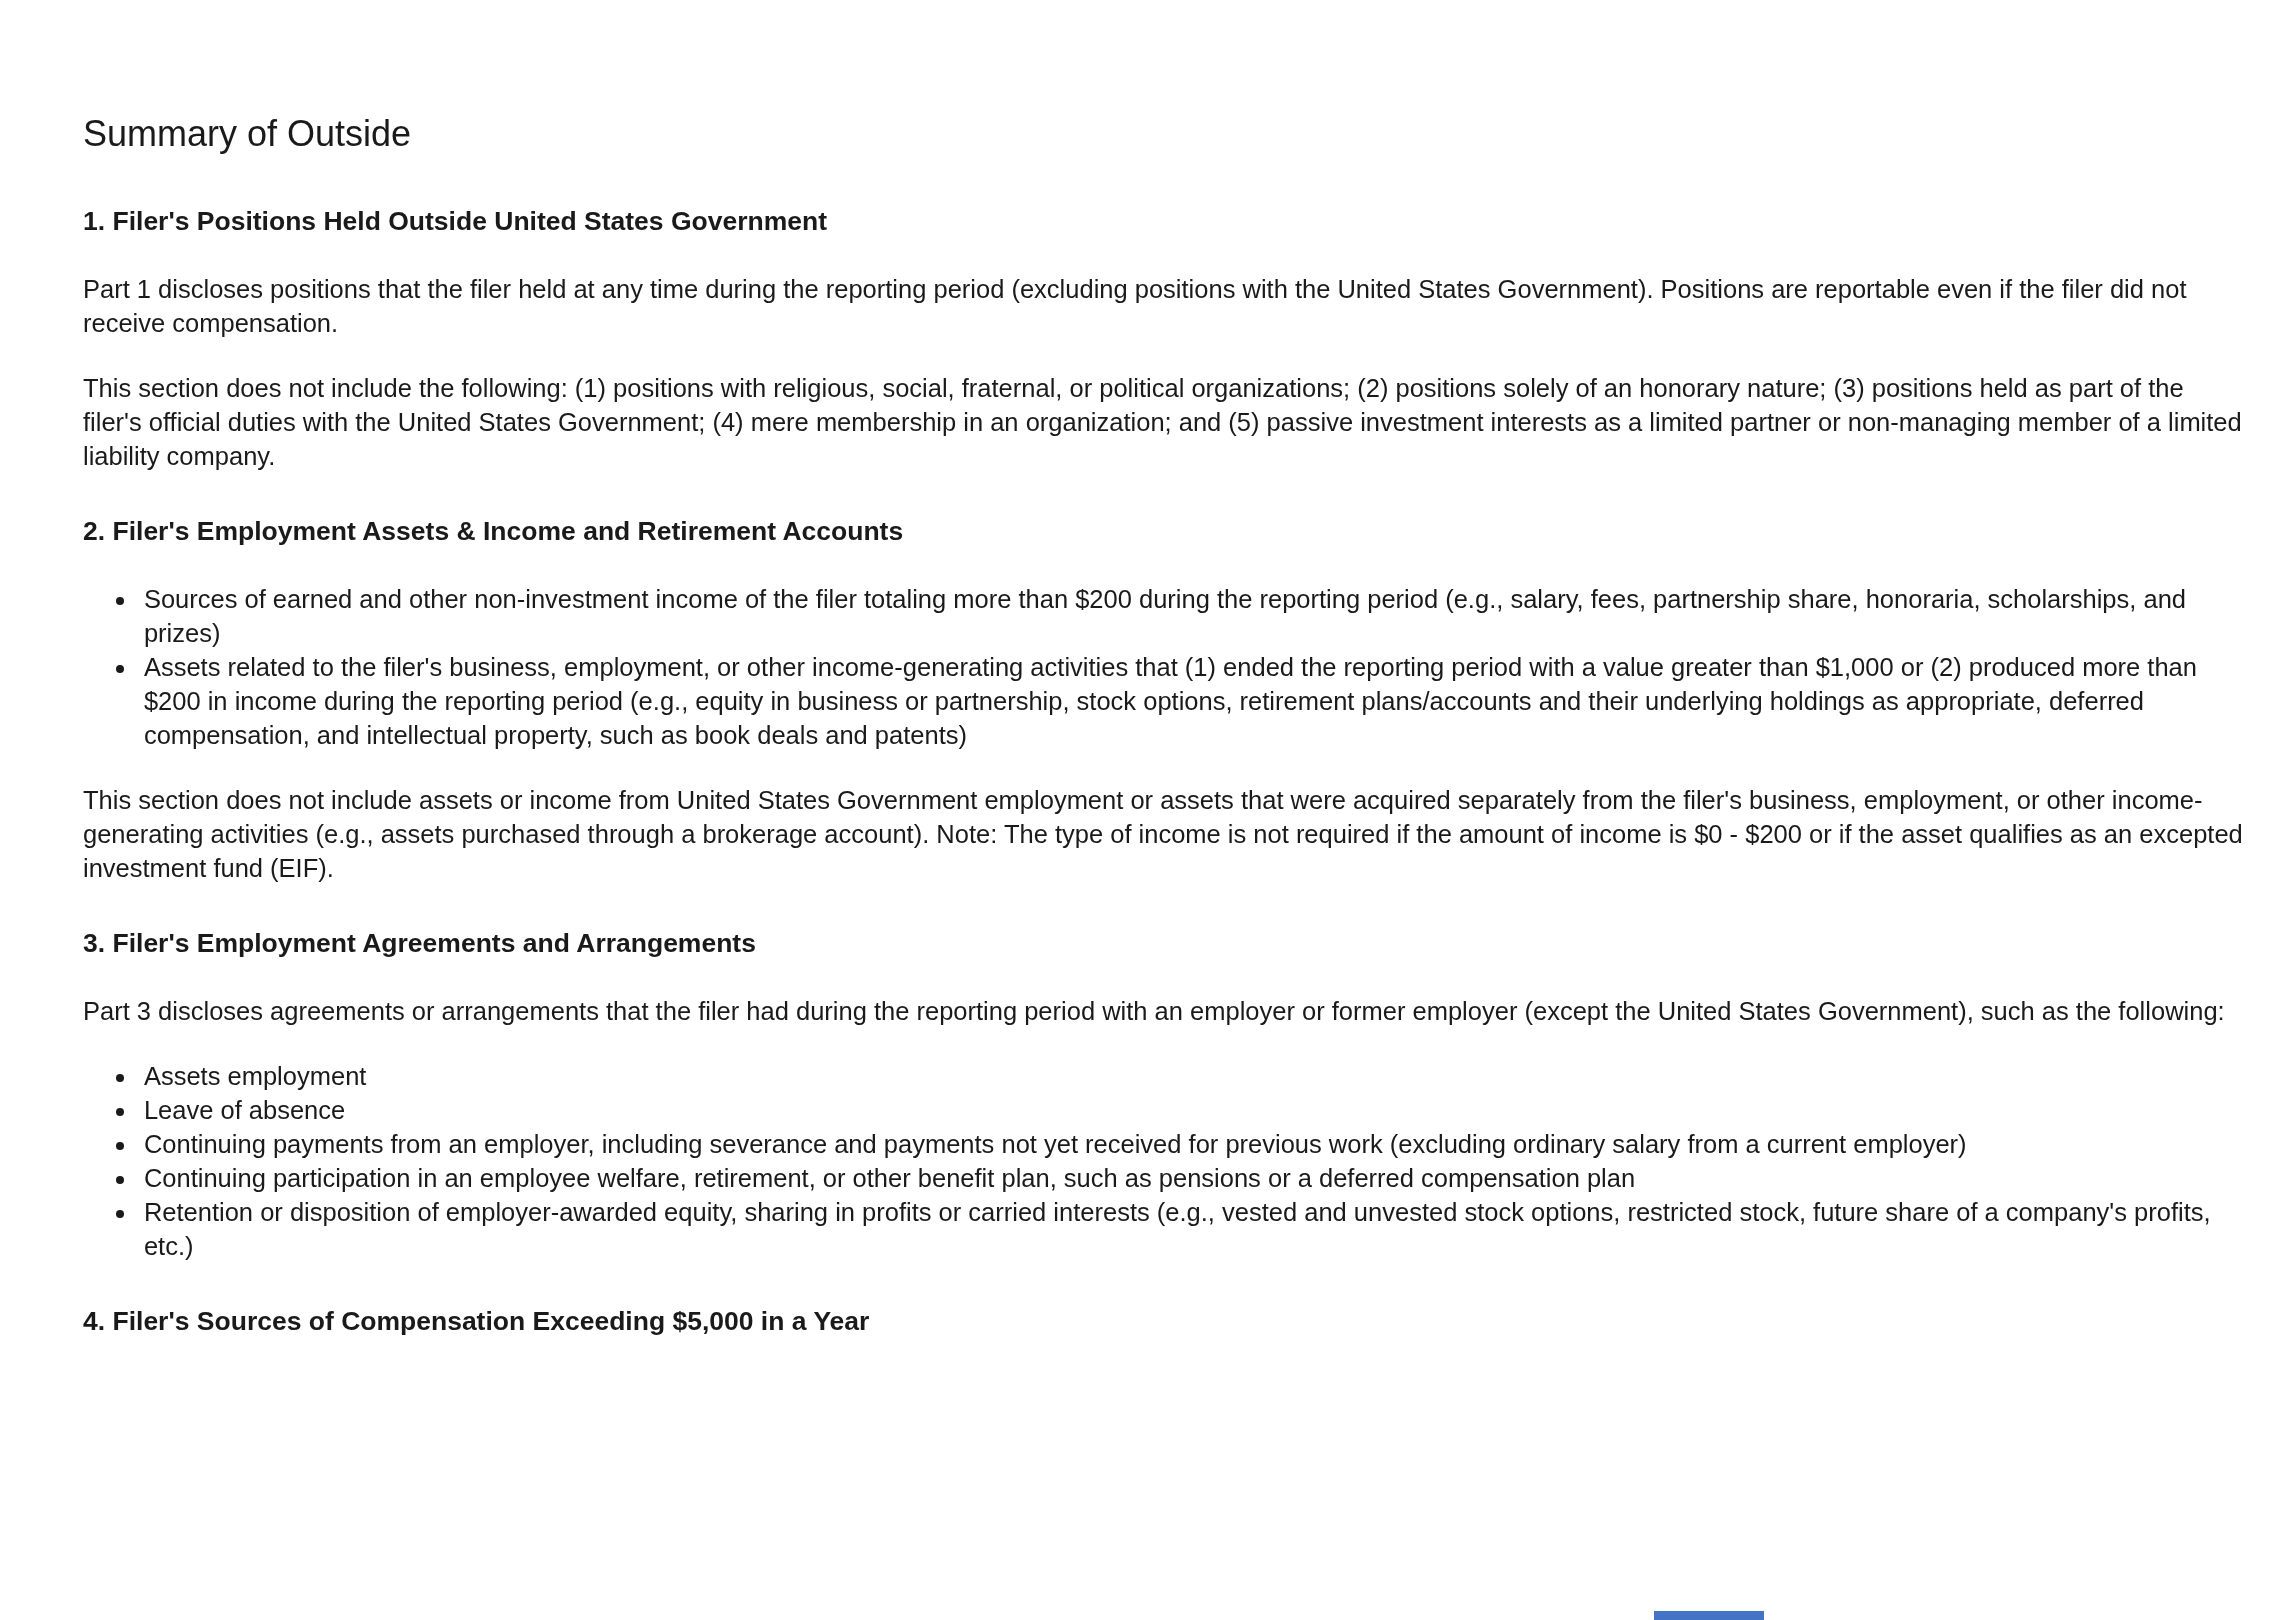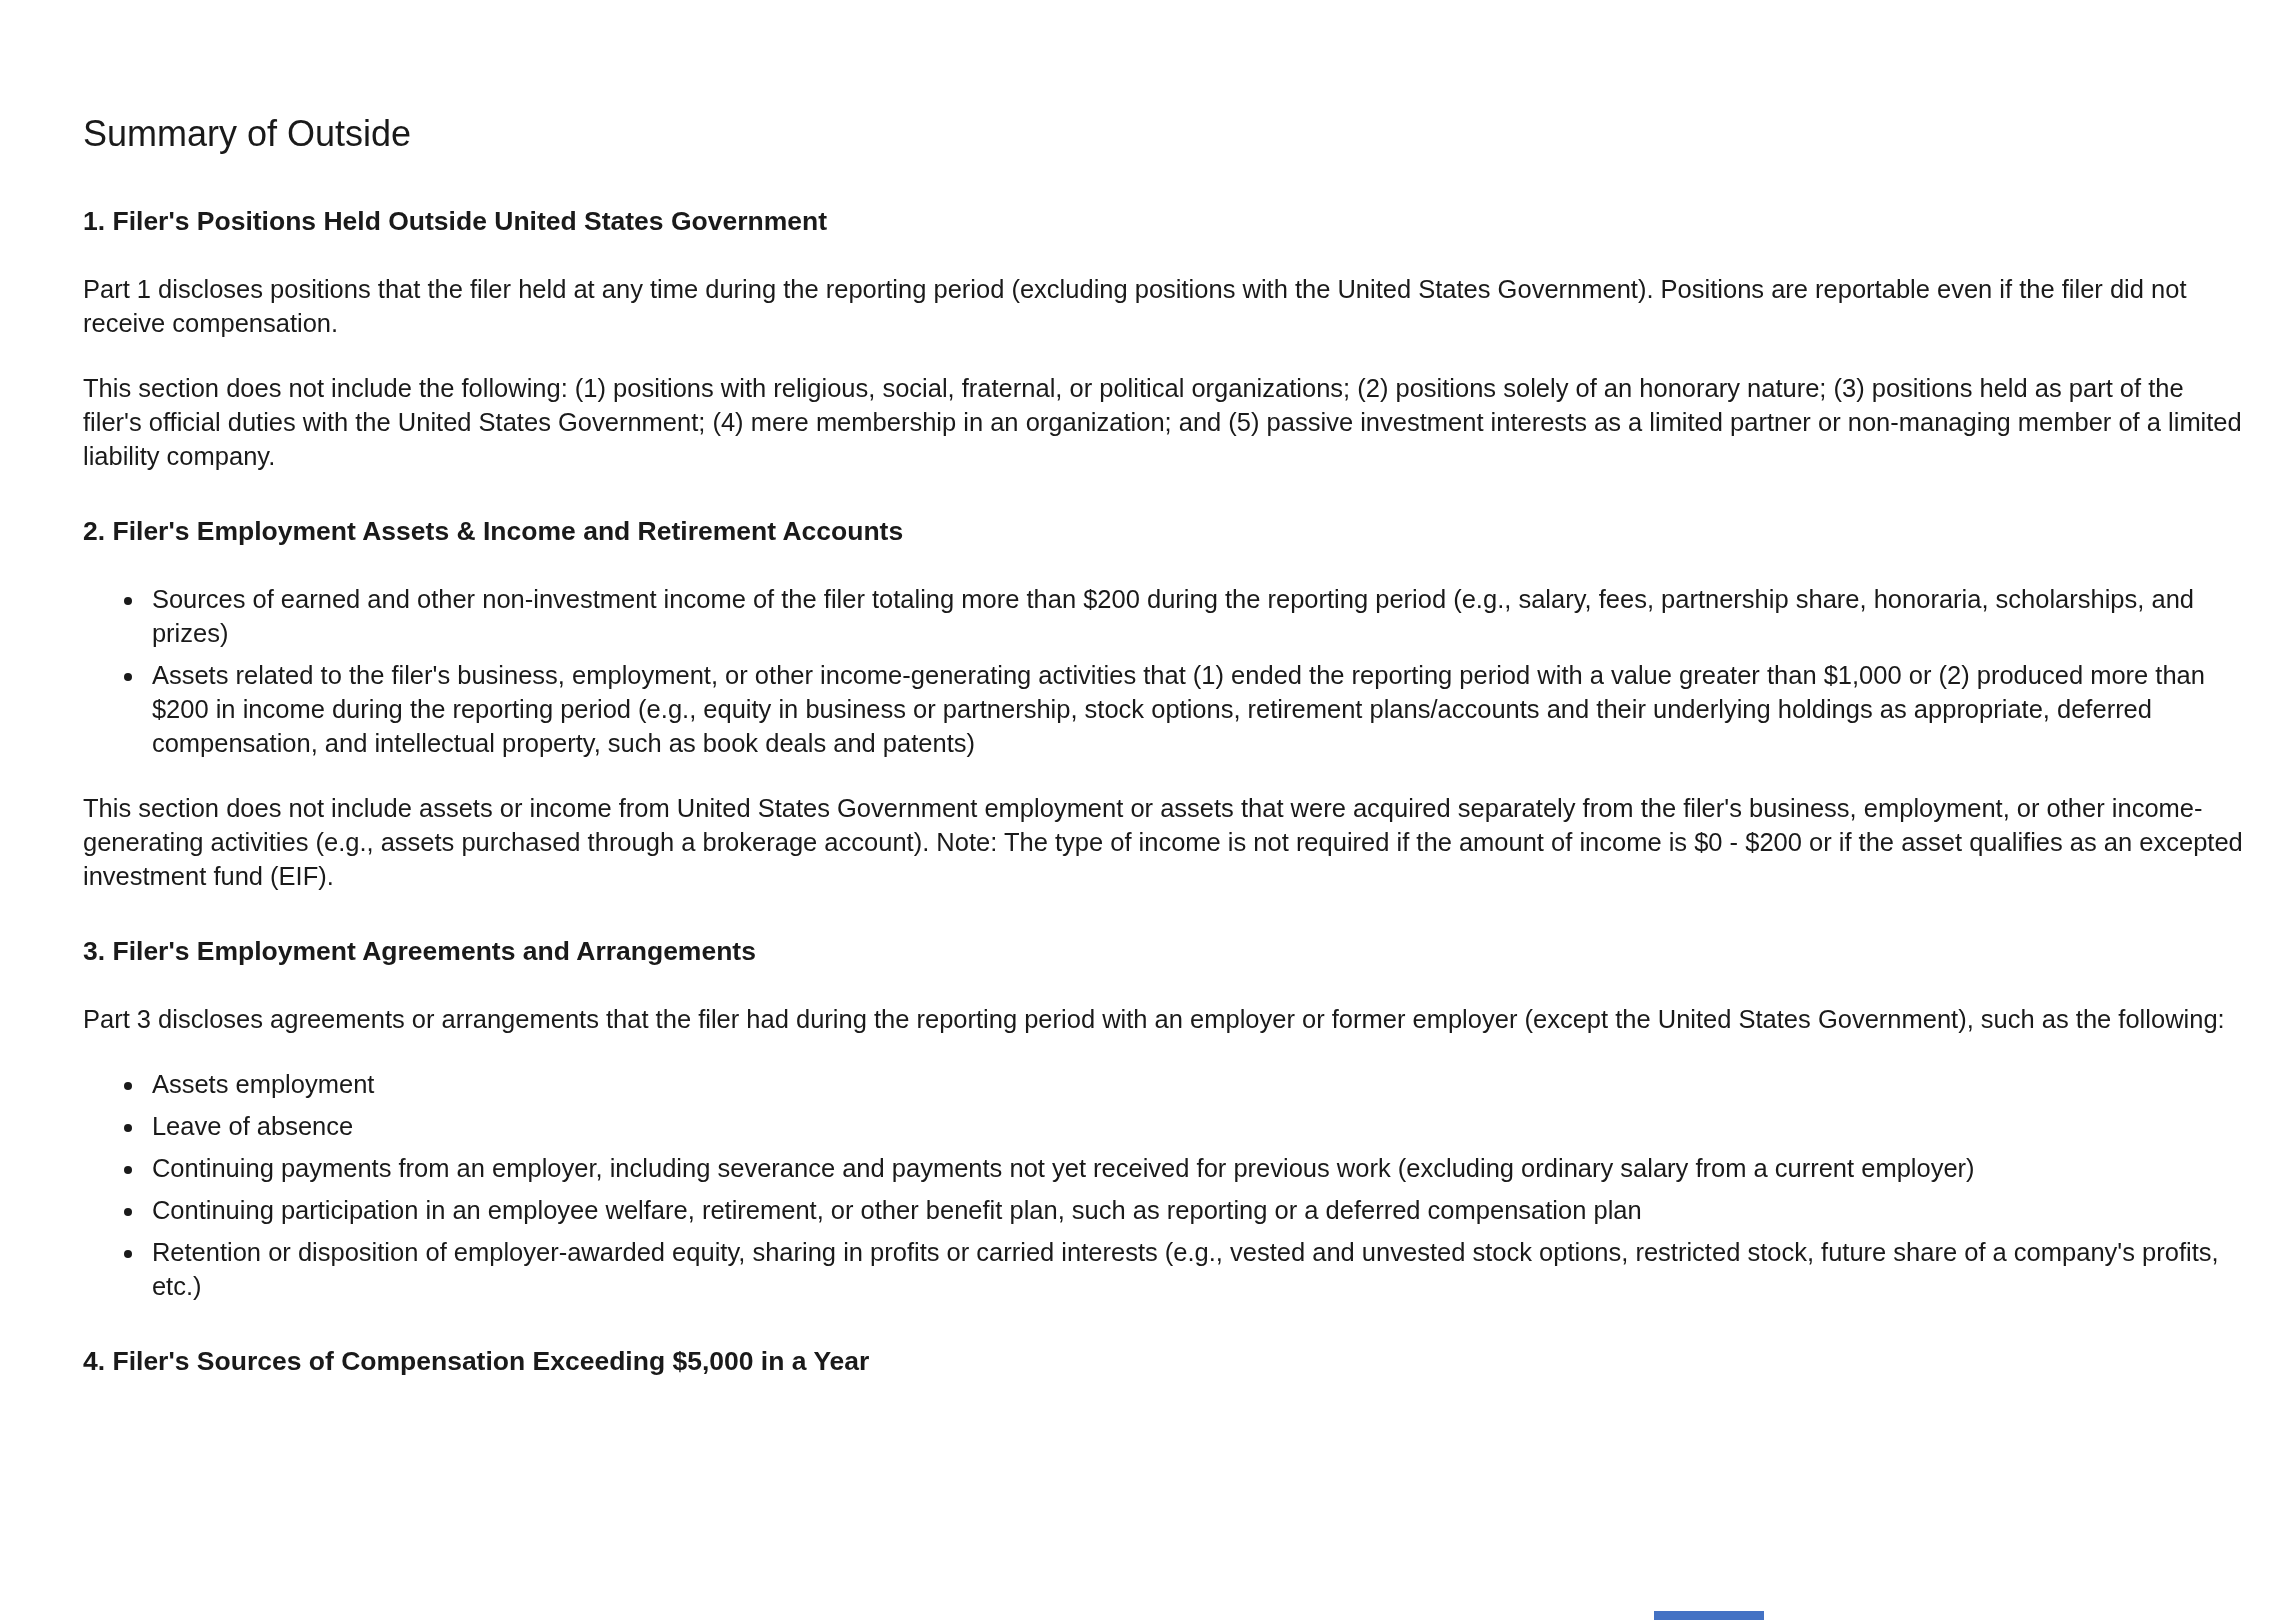--- a/index.html
+++ b/index.html
@@ -45,21 +45,21 @@
   }
   p:last-child {
     margin-bottom: 0;
   }
   ul {
     margin: 0 0 31px 0;
     padding: 0 0 0 55px;
     list-style: disc;
   }
   li {
-    margin: 8px;
+    margin: 0;
     padding-left: 5.9px;
   }
   .clipped-blue {
     position: absolute;
     left: 1654px;
     bottom: 0;
     width: 110px;
     height: 8.8px;
     background: #4472c4; 
   }
@@ -86,21 +86,21 @@
     <p>This section does not include assets or income from United States Government employment or assets that were acquired separately from the filer's business, employment, or other income-generating activities (e.g., assets purchased through a brokerage account). Note: The type of income is not required if the amount of income is $0 - $200 or if the asset qualifies as an excepted investment fund (EIF).</p>
   </section>
 
   <section>
     <h2>3. Filer's Employment Agreements and Arrangements</h2>
     <p>Part 3 discloses agreements or arrangements that the filer had during the reporting period with an employer or former employer (except the United States Government), such as the following:</p>
     <ul>
       <li>Assets employment</li>
       <li>Leave of absence</li>
       <li>Continuing payments from an employer, including severance and payments not yet received for previous work (excluding ordinary salary from a current employer)</li>
-      <li>Continuing participation in an employee welfare, retirement, or other benefit plan, such as reporting or a deferred compensation plan</li>
+      <li>Continuing participation in an employee welfare, retirement, or other benefit plan, such as pensions or a deferred compensation plan</li>
       <li>Retention or disposition of employer-awarded equity, sharing in profits or carried interests (e.g., vested and unvested stock options, restricted stock, future share of a company's profits, etc.)</li>
     </ul>
   </section>
 
   <section>
     <h2>4. Filer's Sources of Compensation Exceeding $5,000 in a Year</h2>
   </section>
 
 </div>
 

